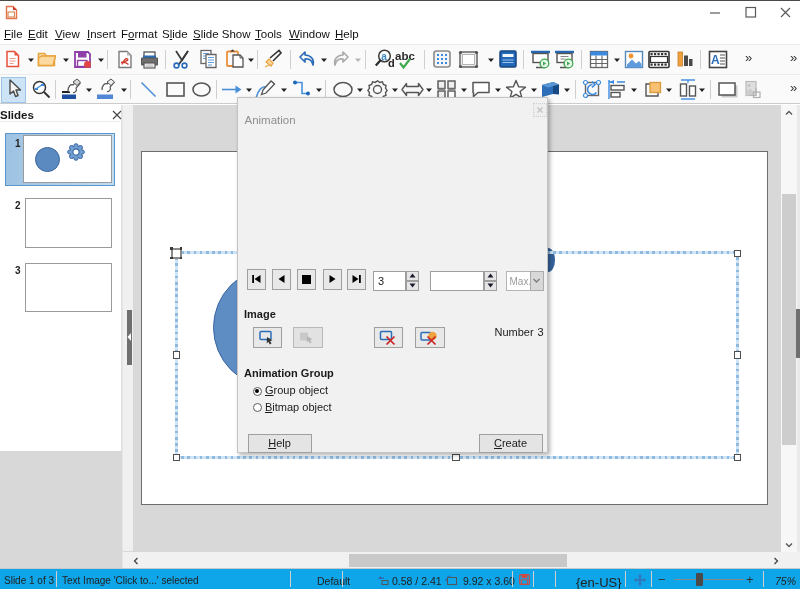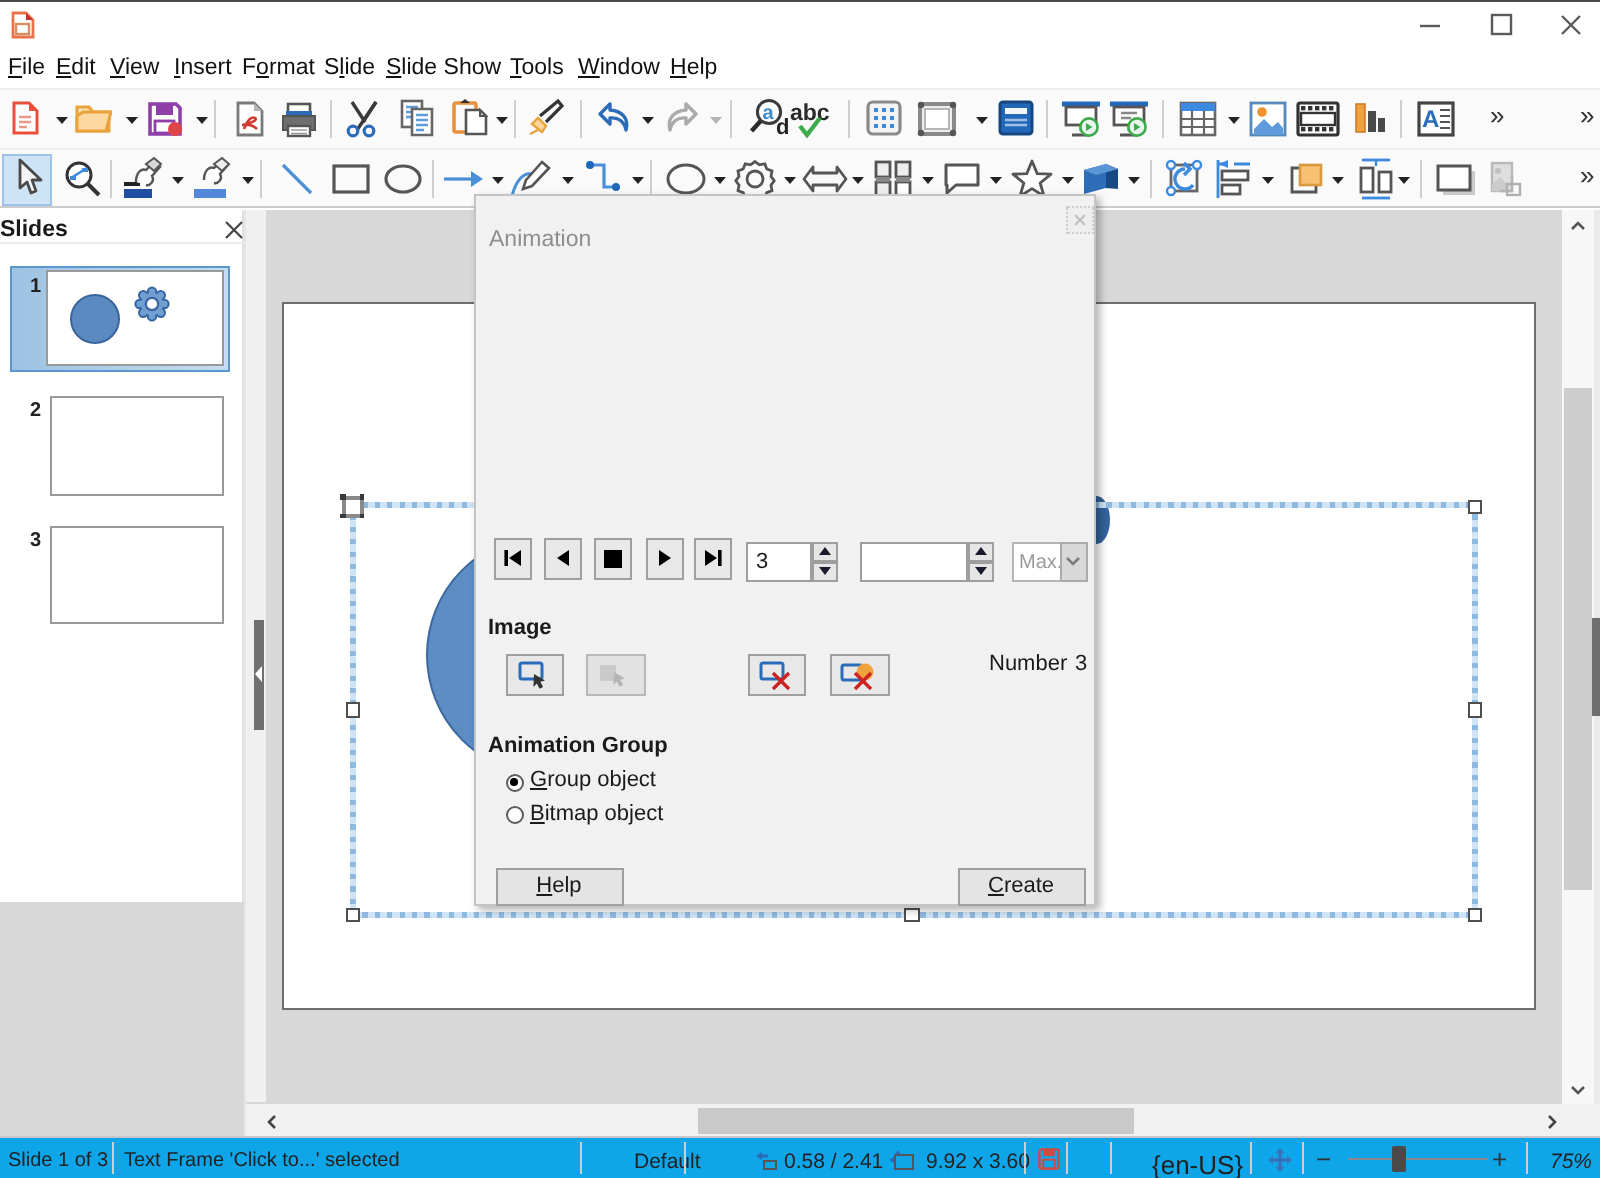--- a/index.html
+++ b/index.html
@@ -567,21 +567,21 @@
   <div class="abs" style="left:226px;top:2px;width:218px;height:13px;background:#c9c9c9;"></div>
   <svg class="abs" style="left:650px;top:5px" width="6" height="8" viewBox="0 0 6 8">
       <path d="M1.5 1 L4.5 4 L1.5 7" fill="none" stroke="#444" stroke-width="1.3"></path>
     </svg>
 </div>
 <div class="abs" style="left:781px;top:552px;width:19px;height:16px;background:#f1f1f1;"></div>
 
 <div class="abs" style="left:0;top:568px;width:800px;height:21px;background:#0ea5e9;border-top:1px solid #c9c9c9;font-size:10px;color:#222;">
   <span class="abs" style="left:4px;top:6px;">Slide 1 of 3</span>
   <div class="abs" style="left:56px;top:2px;width:1px;height:16px;background:#cfcfcf;"></div>
-  <span class="abs" style="left:62px;top:6px;">Text Frame 'Click to...' selected</span>
+  <span class="abs" style="left:62px;top:6px;">Text Image 'Click to...' selected</span>
   <div class="abs" style="left:290px;top:2px;width:1px;height:16px;background:#cfcfcf;"></div>
   <span class="abs" style="left:297px;top:6px;font-size:10.5px;margin-left:20px;">Default</span>
   <div class="abs" style="left:342px;top:2px;width:1px;height:16px;background:#cfcfcf;"></div>
   <svg class="abs" style="left:377px;top:6px" width="12" height="10" viewBox="0 0 12 10">
       <path d="M1 3 l3 -2 v1.3 h3 v1.4 h-3 v1.3 z" fill="#2b6cb8"></path>
       <rect x="5" y="5.5" width="6" height="4" fill="none" stroke="#555" stroke-width="1"></rect>
     </svg>
   <span class="abs" style="left:392px;top:6px;font-size:10.5px;">0.58 / 2.41</span>
   <svg class="abs" style="left:444px;top:6px" width="13" height="10" viewBox="0 0 13 10">
       <rect x="3.5" y="2.5" width="9" height="7" fill="none" stroke="#555" stroke-width="1"></rect>

